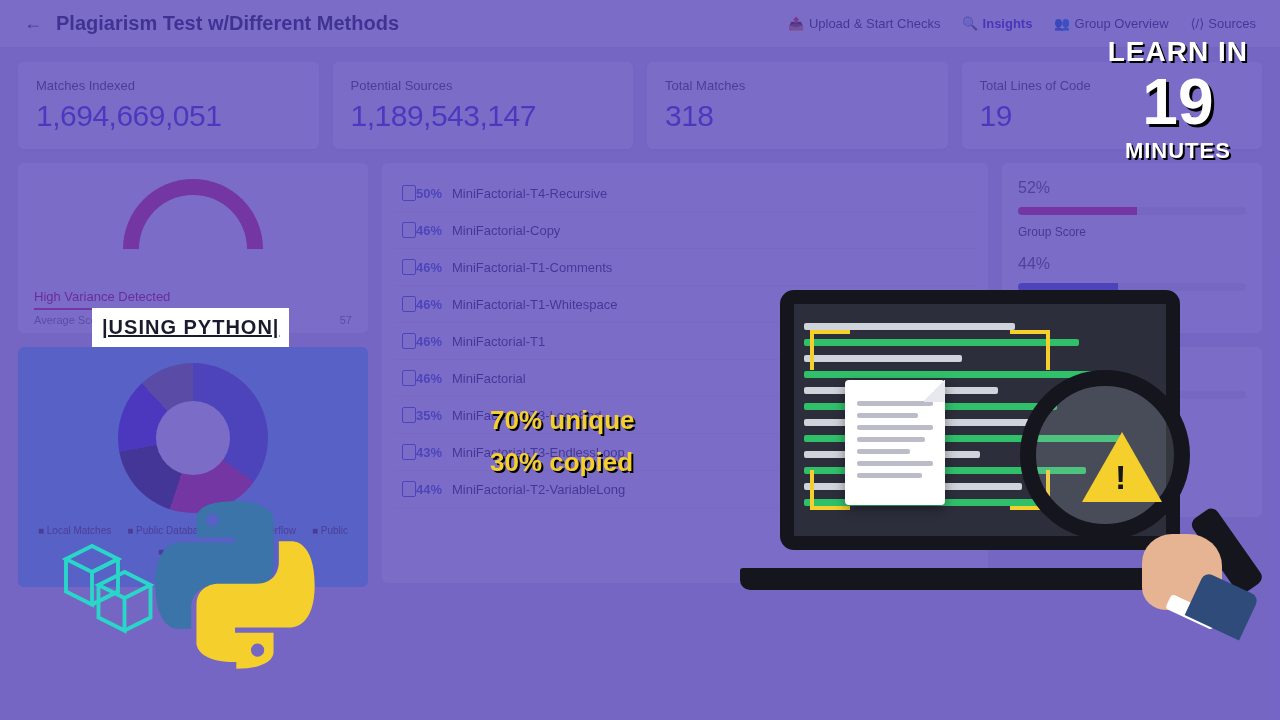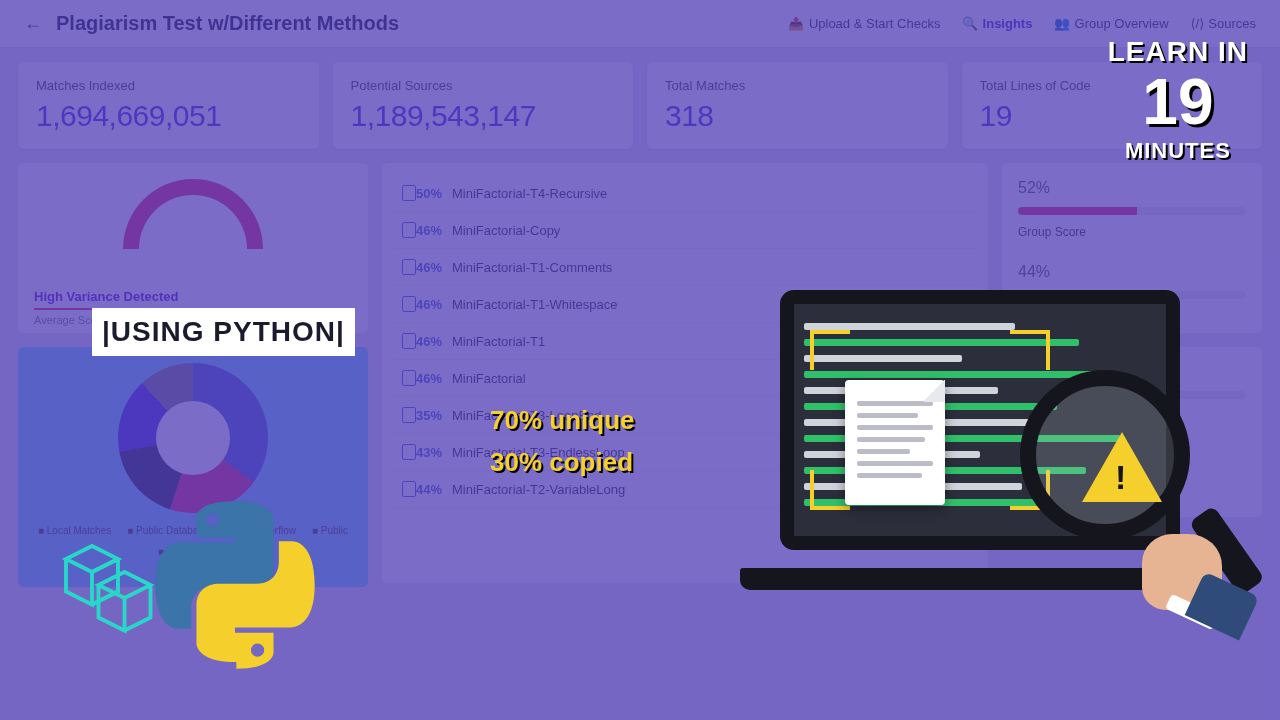--- a/index.html
+++ b/index.html
@@ -19,49 +19,49 @@
 
 .stat-row { display: flex; gap: 14px; padding: 14px 18px; }
 .stat-card { flex: 1; background: #fff; border-radius: 6px; padding: 16px 18px; box-shadow: 0 1px 3px rgba(0,0,0,0.06); }
 .stat-card .label { font-size: 13px; color: #555; margin-bottom: 6px; }
 .stat-card .value { font-size: 30px; font-weight: 400; color: #5842e3; letter-spacing: -0.5px; }
 
 .mid-row { display: flex; gap: 14px; padding: 0 18px 14px; }
 .gauge-card { width: 350px; background: #fff; border-radius: 6px; padding: 16px; position: relative; height: 170px; }
 .gauge { width: 160px; height: 90px; margin: 0 auto; position: relative; }
 .gauge-arc { width: 140px; height: 70px; border: 16px solid #e03a7a; border-bottom: none; border-top-left-radius: 90px; border-top-right-radius: 90px; margin: 0 auto; }
-.gauge-card .variance-label { color: #6d28d9; font-size: 13px; font-weight: 700; margin-top: 20px; border-bottom: 2px solid #e03a7a; padding-bottom: 4px; display: inline-block; }
+.gauge-card .variance-label { color: #be185d; font-size: 13px; font-weight: 400; margin-top: 20px; border-bottom: 2px solid #e03a7a; padding-bottom: 4px; display: inline-block; }
 .gauge-card .sub { color: #888; font-size: 11px; margin-top: 4px; }
 
 .file-list-card { flex: 1; background: #fff; border-radius: 6px; padding: 12px; height: 420px; overflow: hidden; }
 .file-row { display: flex; align-items: center; padding: 10px 8px; border-bottom: 1px solid #f0f0f5; font-size: 13px; }
 .file-icon { width: 14px; height: 16px; border: 1.5px solid #5a6cd8; border-radius: 2px; position: relative; }
 .file-row .pct { color: #5a6cd8; font-weight: 600; width: 36px; }
 .file-row .name { color: #3b3b52; flex: 1; }
 
 .score-card { width: 260px; background: #fff; border-radius: 6px; padding: 16px; height: 170px; }
 .score-bar { height: 8px; background: #eee; border-radius: 4px; margin: 10px 0; position: relative; overflow: hidden; }
 .score-bar .fill { position: absolute; left: 0; top: 0; bottom: 0; background: #e03a7a; }
 .score-card .score-pct { font-size: 16px; color: #666; margin-bottom: 2px; }
-.score-card .score-name { font-size: 12px; color: #444; margin-bottom: 24px; }
+.score-card .score-name { font-size: 12px; color: #444; margin-bottom: 16px; }
 
 .pie-card { width: 350px; background: #7dd3fc; border-radius: 6px; padding: 16px; margin: 0 18px; height: 240px; }
 .pie { width: 150px; height: 150px; border-radius: 50%; background: conic-gradient(#5a6cd8 0 35%, #e03a7a 35% 55%, #3b3b52 55% 72%, #5842e3 72% 88%, #888 88% 100%); margin: 0 auto; position: relative; }
 .pie::after { content:""; position:absolute; inset: 38px; background:#fff; border-radius:50%; }
 .legend { display: flex; flex-wrap: wrap; gap: 10px 16px; font-size: 10px; color: #555; margin-top: 12px; justify-content: center; }
 .legend span::before { content:"■ "; }
 
 
 .fg { position: absolute; inset: 0; z-index: 10; }
 
 .banner { position: absolute; left: 90px; top: 152px; background: #f5cf2b; padding: 14px 22px; }
 .banner-text { font-size: 42px; font-weight: 800; letter-spacing: 1px; color: #1b1b2e; }
 
 .sub-banner { position: absolute; left: 92px; top: 308px; background: #fff; padding: 8px 10px; }
-.sub-banner-text { font-size: 28px; font-weight: 800; letter-spacing: 1px; color: #1b1b2e; }
+.sub-banner-text { font-size: 20px; font-weight: 800; letter-spacing: 1px; color: #1b1b2e; text-decoration: underline; }
 
 .learn-badge { position: absolute; right: 32px; top: 36px; text-align: center; color: #fff; }
 .learn-badge .l1 { font-size: 28px; font-weight: 800; letter-spacing: 1px; text-shadow: 2px 2px 0 #000; }
 .learn-badge .l2 { font-size: 64px; font-weight: 800; line-height: 0.9; margin: 6px 0; text-shadow: 3px 3px 0 #000; }
 .learn-badge .l3 { font-size: 22px; font-weight: 800; letter-spacing: 1px; text-shadow: 2px 2px 0 #000; }
 
 .result-lines { position: absolute; left: 490px; top: 400px; color: #f5cf2b; font-weight: 800; font-size: 26px; text-shadow: 2px 2px 0 #000; line-height: 1.6; }
 
 
 .laptop { position: absolute; right: 50px; top: 290px; width: 490px; height: 330px; }

